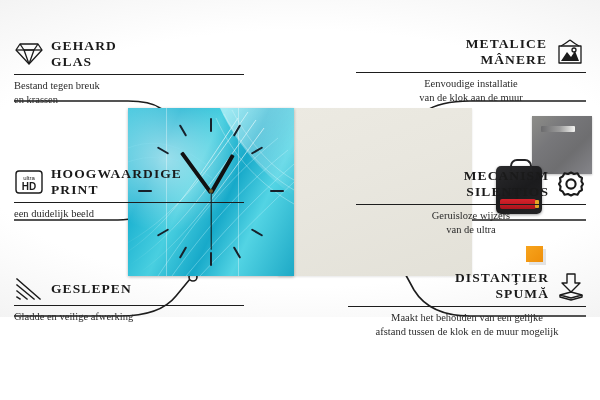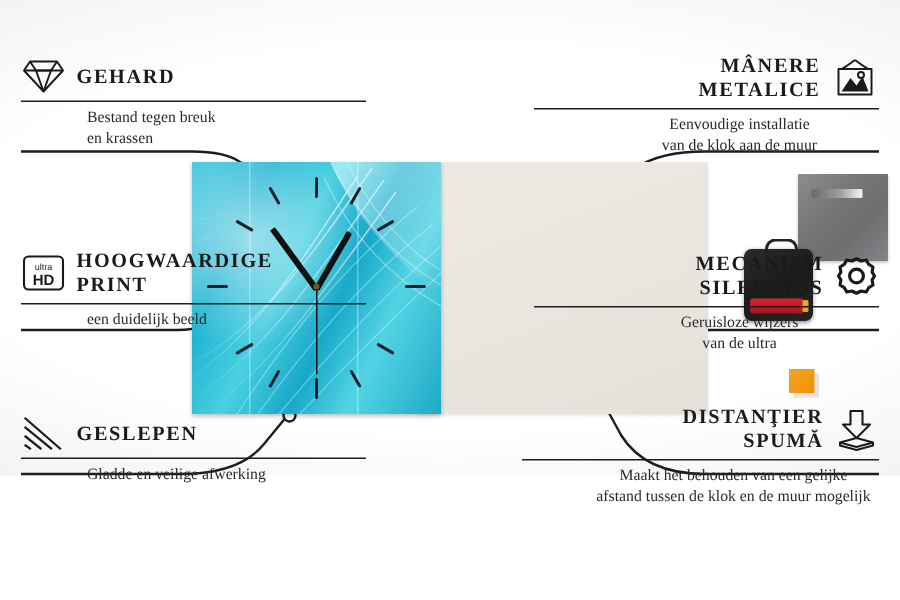--- a/index.html
+++ b/index.html
@@ -20,21 +20,21 @@
   .feat.right .head{justify-content:flex-end;}
   .feat .title{
     font-family:"Liberation Serif", serif;
     font-weight:700;font-size:13.5px;letter-spacing:1.1px;
     color:#1a1a1a;line-height:1.22;text-transform:uppercase;
   }
   .feat.right .title{text-align:right;}
   .feat .rule{height:1px;background:#1d1d1d;margin-top:3px;width:100%;}
   .feat .sub{
     font-family:"Liberation Serif", serif;
-    font-size:10.5px;color:#2a2a2a;line-height:1.35;margin-top:4px;margin-left:44px;
+    font-size:10.5px;color:#2a2a2a;line-height:1.35;margin-top:4px;
   }
   .feat.right .sub{text-align:center;}
   .icon{flex:0 0 auto;display:block;}
 
   
   #f-glass{left:14px;top:38px;}
   #f-print{left:14px;top:166px;}
   #f-edges{left:14px;top:276px;}
   #f-hooks{left:356px;top:36px;}
   #f-mech{left:356px;top:168px;}
@@ -207,20 +207,21 @@
         <g fill="none" stroke="#1a1a1a" stroke-width="1.3" stroke-linejoin="round">
           <path d="M6,3 L24,3 L28,9 L15,23 L2,9 Z"></path>
           <path d="M2,9 L28,9"></path>
           <path d="M6,3 L10,9 L15,23"></path>
           <path d="M24,3 L20,9 L15,23"></path>
           <path d="M10,9 L20,9"></path>
         </g>
       </svg>
       <div class="title">
         <div>GEHARD</div>
+        <div>GLAS</div>
       </div>
     </div>
     <div class="rule"></div>
     <div class="sub">
       <div>Bestand tegen breuk</div>
       <div>en krassen</div>
     </div>
   </div>
 
   <div class="feat left" id="f-print">
@@ -257,22 +258,22 @@
     </div>
     <div class="rule"></div>
     <div class="sub">
       <div>Gladde en veilige afwerking</div>
     </div>
   </div>
 
   <div class="feat right" id="f-hooks">
     <div class="head">
       <div class="title">
+        <div>METALICE</div>
         <div>MÂNERE</div>
-        <div>METALICE</div>
       </div>
       <svg class="icon" width="32" height="28" viewBox="0 0 32 28">
         <g fill="none" stroke="#1a1a1a" stroke-width="1.3" stroke-linejoin="round">
           <path d="M16,2 C12,5 9,7 7,8"></path>
           <path d="M16,2 C20,5 23,7 25,8"></path>
           <rect x="5" y="8" width="22" height="17"></rect>
           <path d="M7,23 L13,14 L17,19 L21,13 L25,23 Z" fill="#1a1a1a" stroke="none"></path>
           <circle cx="20" cy="12" r="2"></circle>
         </g>
       </svg>

